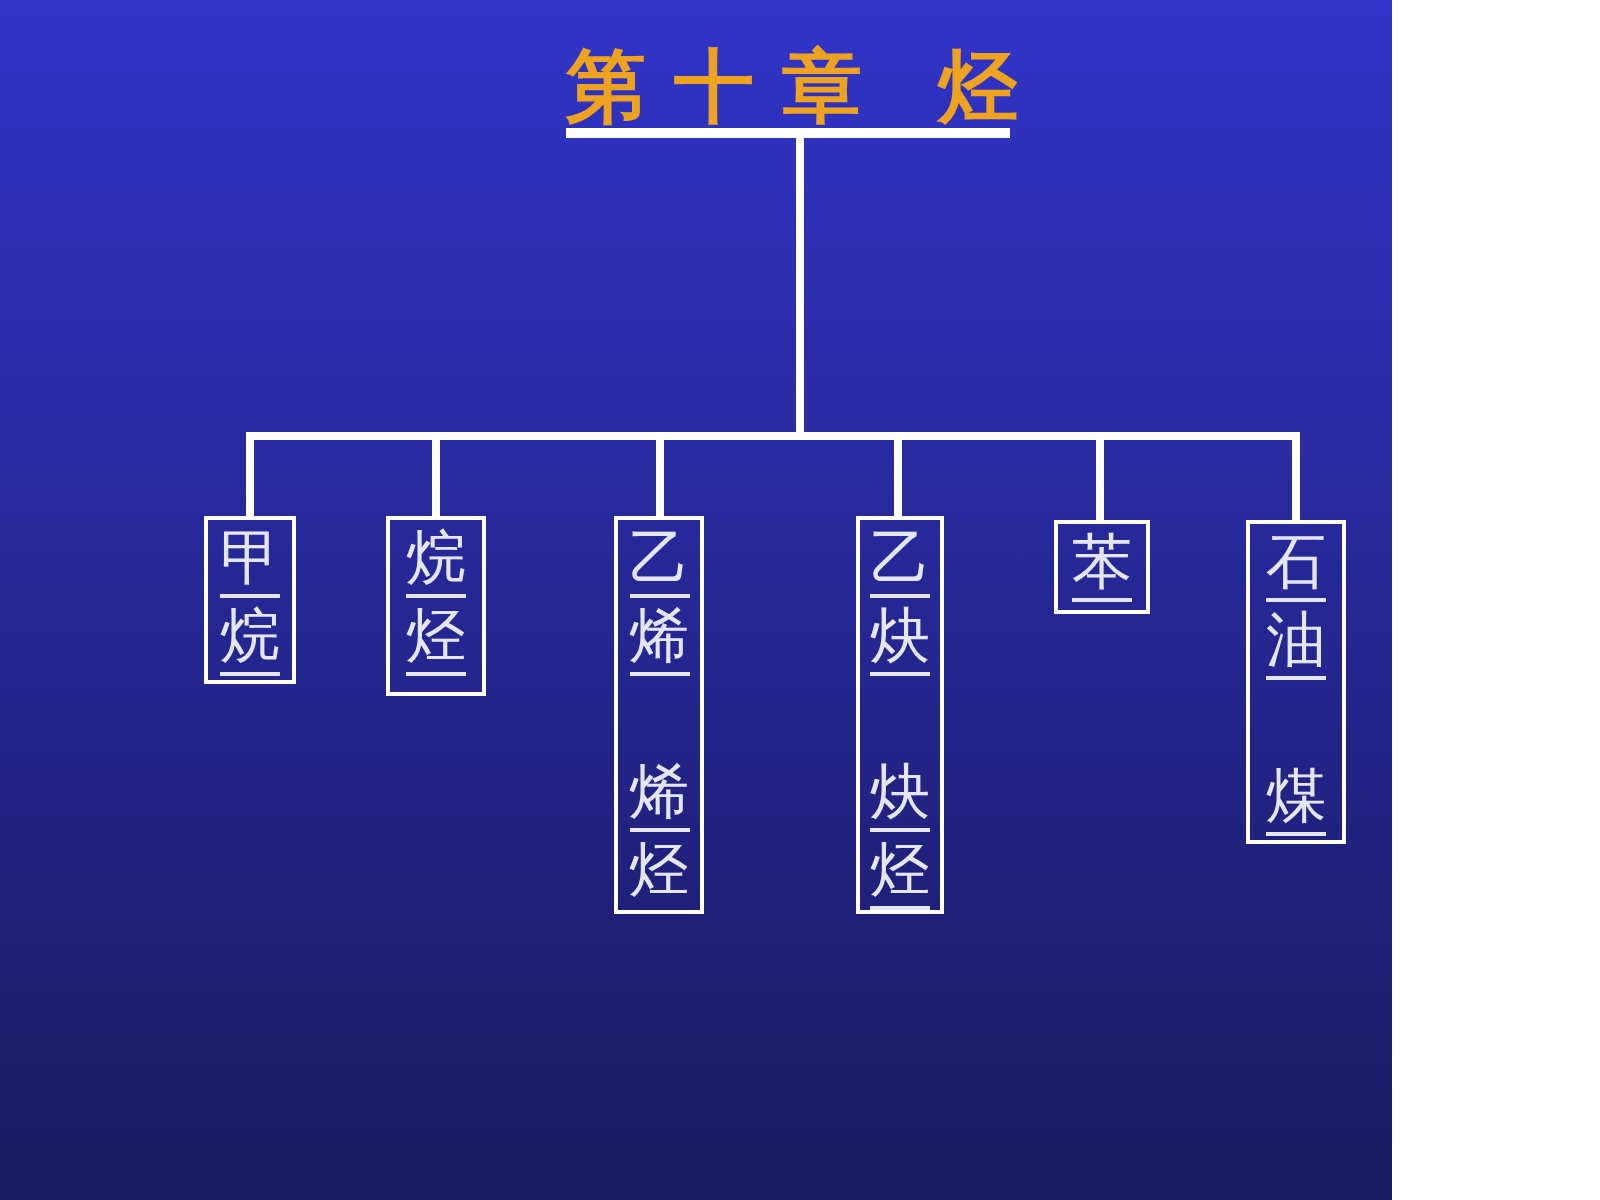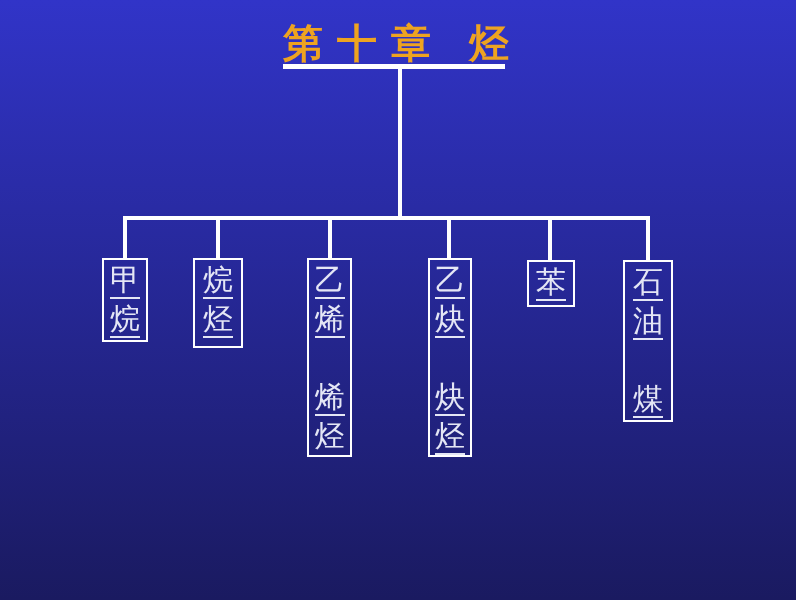--- a/index.html
+++ b/index.html
@@ -9,21 +9,21 @@
     --line-color:#FFFFFF;
     --box-text:#E4E6F5;
   }
   *{margin:0;padding:0;box-sizing:border-box;}
   html,body{width:800px;height:600px;overflow:hidden;}
   body{
     font-family:"DejaVu Serif", serif;
   }
   .slide{
     position:relative;
-    width:796px;height:600px;
+    width:696px;height:600px;
     background:linear-gradient(to bottom, var(--bg-top) 0%, var(--bg-bottom) 100%);
   }
   .title{
     position:absolute;
     left:283px;top:16px;
     font-size:40px;
     font-weight:bold;
     color:var(--title-color);
     white-space:nowrap;
     letter-spacing:14px;

